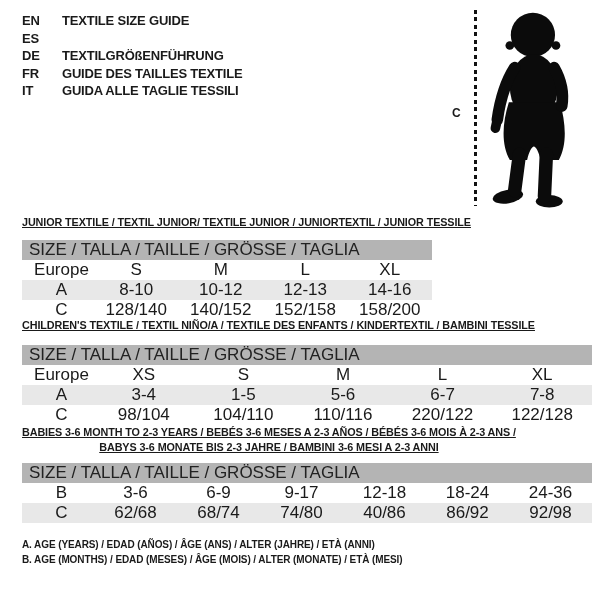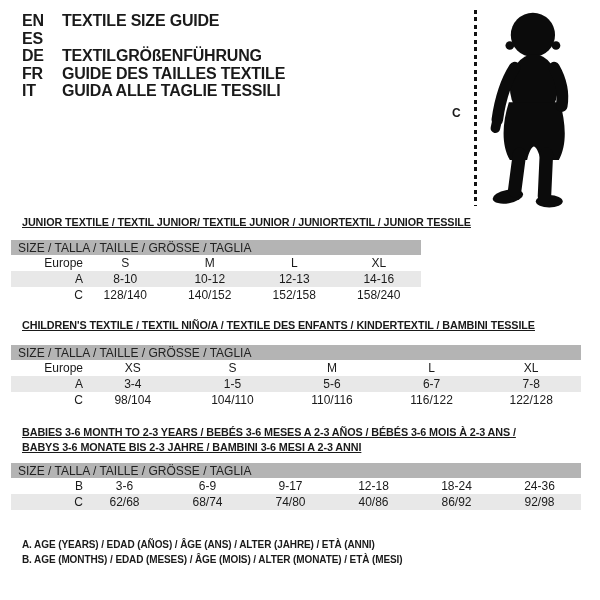--- a/index.html
+++ b/index.html
@@ -3,43 +3,43 @@
 <meta charset="utf-8">
 <style>
   html,body { margin:0; padding:0; background:#ffffff; }
   .page {
     position:relative; width:600px; height:600px; background:#fff;
     font-family:"Liberation Sans", sans-serif; color:#1a1a1a; overflow:hidden;
   }
 
   
   .langs { position:absolute; top:12px; left:22px; }
-  .lang-row { display:flex; font-weight:bold; font-size:16px; line-height:17.5px; letter-spacing:-0.2px; }
+  .lang-row { display:flex; font-weight:bold; font-size:13px; line-height:17.5px; letter-spacing:-0.2px; }
   .lang-code { width:40px; flex:0 0 40px; }
 
   
   .figure { position:absolute; top:6px; left:450px; width:145px; height:206px; }
   .dash-line {
     position:absolute; left:24px; top:4px; width:3px; height:196px;
     background:repeating-linear-gradient(to bottom, #111 0 4px, transparent 4px 7.5px);
   }
   .figure-label { position:absolute; left:2px; top:100px; font-weight:bold; font-size:12px; }
   .baby-svg { position:absolute; left:33px; top:2px; }
 
   
   .sec-head { position:absolute; left:22px; font-weight:bold; font-size:10.8px; letter-spacing:-0.1px; white-space:nowrap;text-decoration:underline; }
-  .sec-head .line { line-height:14.5px; }
+  .sec-head .line { line-height:14.5px;text-align:center; }
 
   
   table.size-table {
-    position:absolute; left:11px; border-collapse:collapse; table-layout:fixed;
-    font-size:12px; color:#1a1a1a;
+    position:absolute; left:22px; border-collapse:collapse; table-layout:fixed;
+    font-size:17px; color:#1a1a1a;
   }
   .size-table td { height:16px; padding:0; text-align:center; vertical-align:middle; overflow:hidden; white-space:nowrap; }
-  .size-table td.lbl { text-align:right; padding-left:7px; }
+  .size-table td.lbl { text-align:center; padding-left:7px; }
   .size-table tr.band td {
     background:#b4b4b4; text-align:left; padding-left:7px; height:15px; color:#222;
   }
   .size-table tr.shaded td { background:#e8e8e8; }
   .t-junior { top:240px; width:410px; }
   .t-children { top:345px; width:570px; }
   .t-babies { top:463px; width:570px; }
 
   
   .footnotes { position:absolute; left:22px; top:537px; font-weight:bold; font-size:10px; letter-spacing:-0.1px; }
@@ -120,21 +120,21 @@
       <td>8-10</td>
       <td>10-12</td>
       <td>12-13</td>
       <td>14-16</td>
     </tr>
     <tr>
       <td class="lbl">C</td>
       <td>128/140</td>
       <td>140/152</td>
       <td>152/158</td>
-      <td>158/240</td>
+      <td>158/200</td>
     </tr>
   </tbody>
     </table>
 
   <div class="sec-head" style="top:319px;">CHILDREN'S TEXTILE / TEXTIL NIÑO/A / TEXTILE DES ENFANTS / KINDERTEXTIL / BAMBINI TESSILE</div>
   <table class="size-table t-children">
     <colgroup>
         <col style="width:72px">
         <col>
         <col>
@@ -160,21 +160,21 @@
       <td>1-5</td>
       <td>5-6</td>
       <td>6-7</td>
       <td>7-8</td>
     </tr>
     <tr>
       <td class="lbl">C</td>
       <td>98/104</td>
       <td>104/110</td>
       <td>110/116</td>
-      <td>116/122</td>
+      <td>220/122</td>
       <td>122/128</td>
     </tr>
   </tbody>
     </table>
 
   <div class="sec-head" style="top:425px;">
     <div class="line">BABIES 3-6 MONTH TO 2-3 YEARS / BEBÉS 3-6 MESES A 2-3 AÑOS / BÉBÉS 3-6 MOIS À 2-3 ANS /</div>
     <div class="line">BABYS 3-6 MONATE BIS 2-3 JAHRE / BAMBINI 3-6 MESI A 2-3 ANNI</div>
   </div>
   <table class="size-table t-babies">

